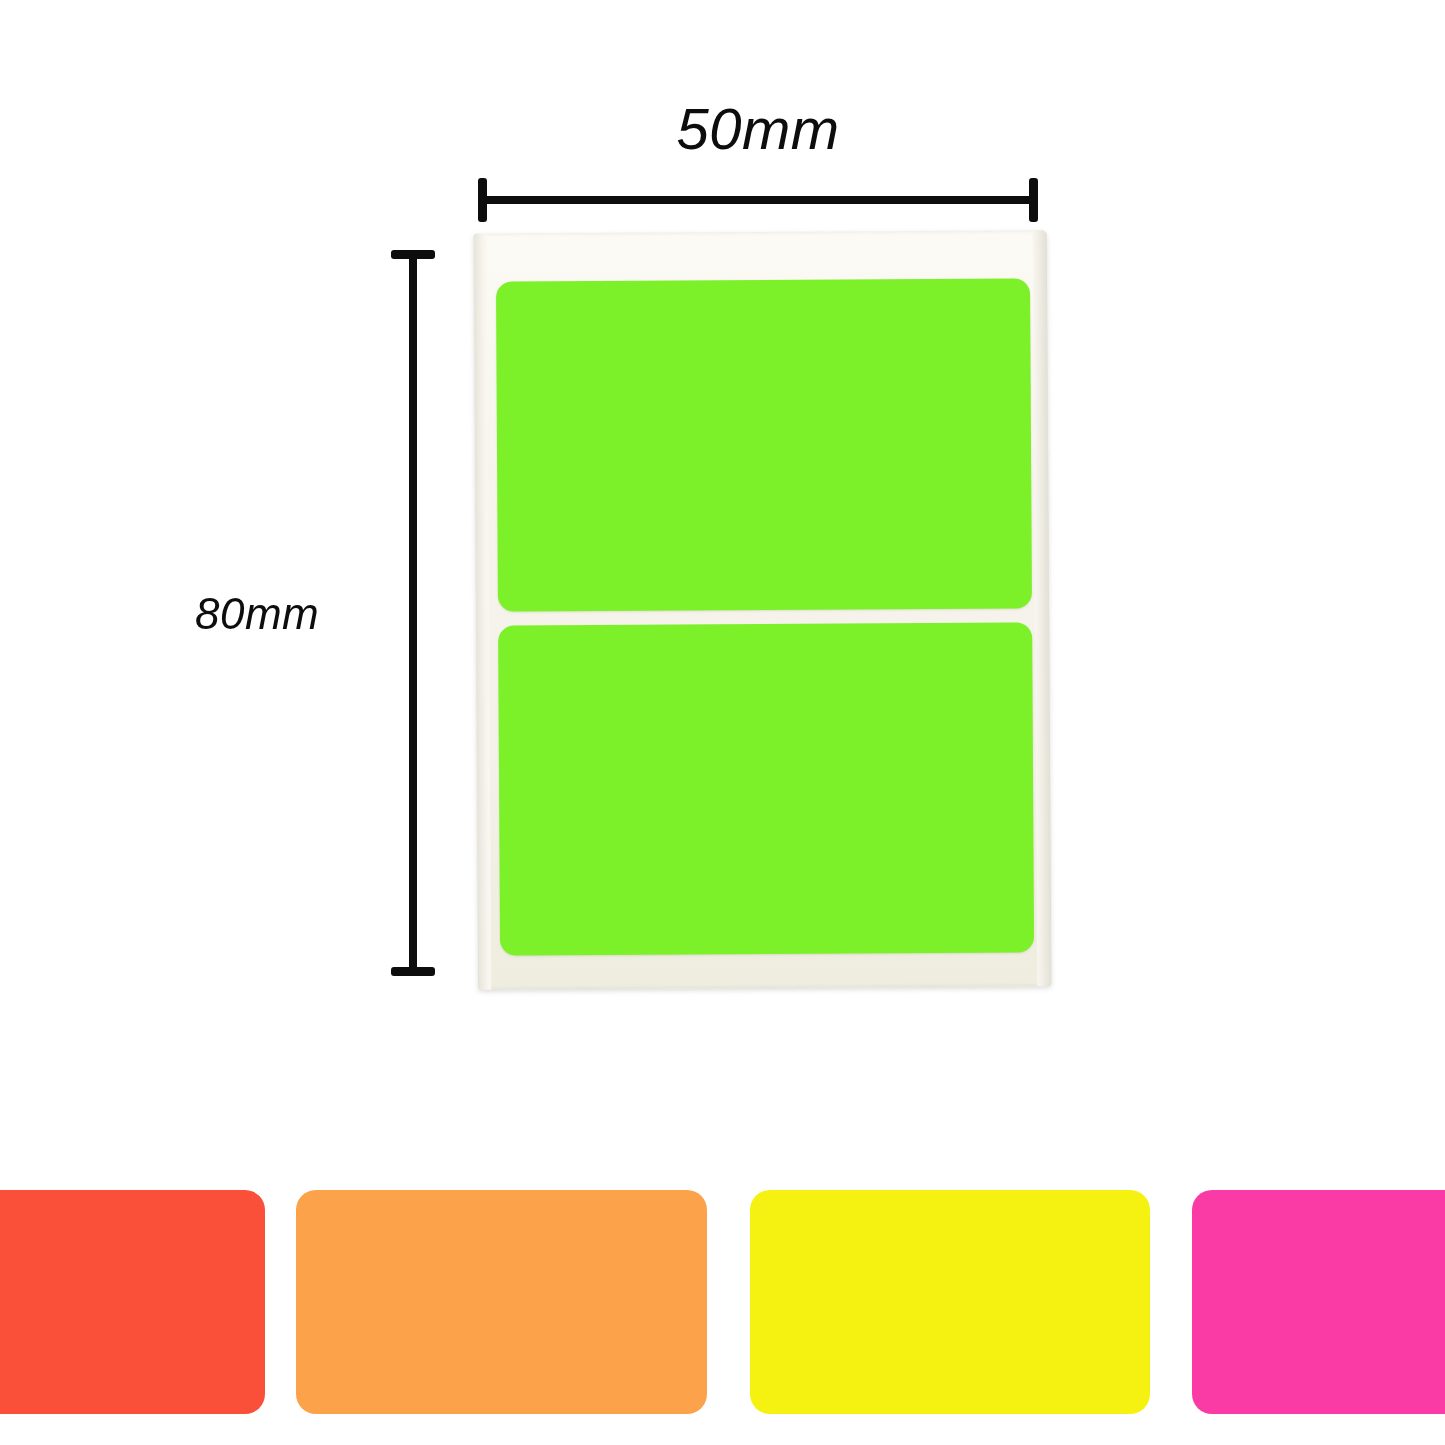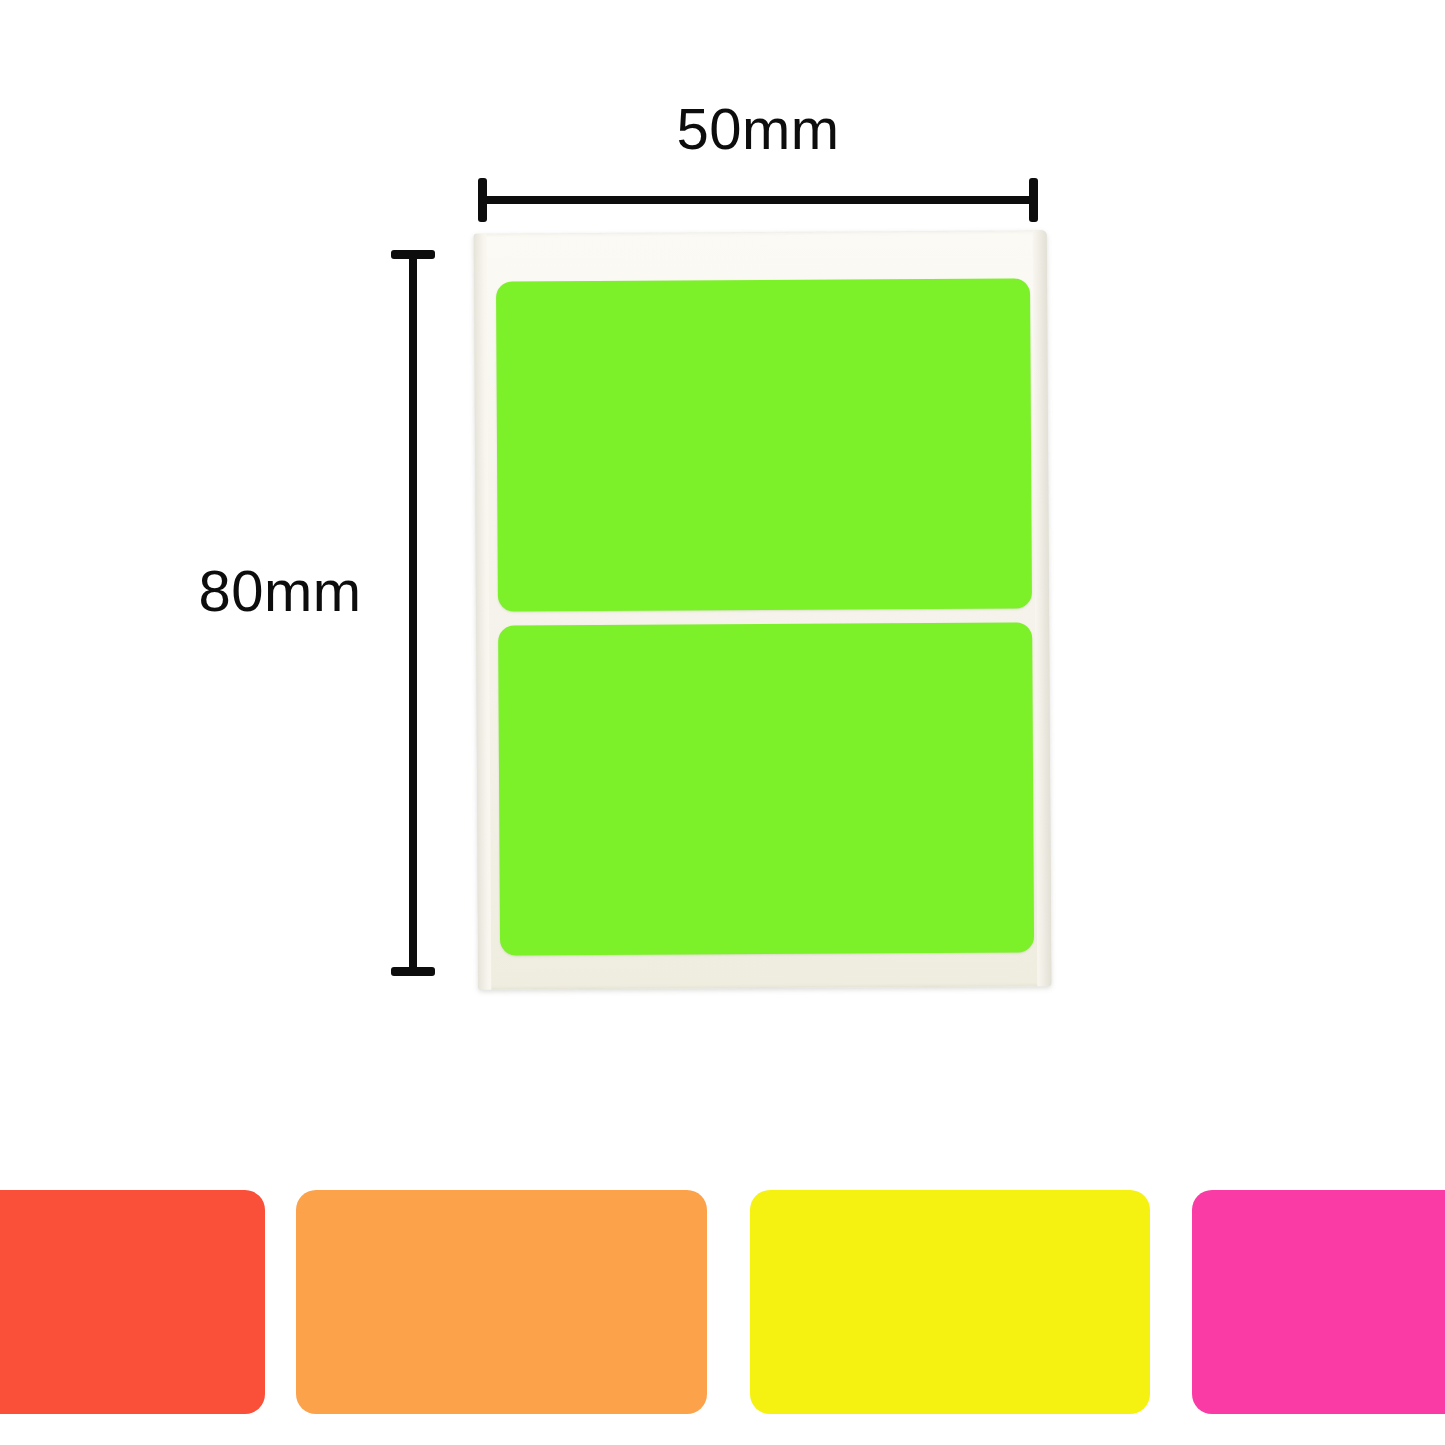--- a/index.html
+++ b/index.html
@@ -12,44 +12,45 @@
     width: 1445px;
     height: 1445px;
     font-family: "Liberation Sans", "DejaVu Sans", sans-serif;
     overflow: hidden;
   }
   #stage {
     position: relative;
     width: 1190px;
     height: 1445px;
     background: #ffffff;
+    font-style: italic;
   }
 
   
   .dim-label {
     position: absolute;
     color: #0d0d0d;
     font-weight: 400;
     letter-spacing: 0.5px;
     white-space: nowrap;
     line-height: 1;
   }
   #width-label {
     left: 478px;
     top: 100px;
     width: 560px;
     text-align: center;
     font-size: 58px;
   }
   #height-label {
     left: 195px;
-    top: 562px;
+    top: 592px;
     width: 170px;
-    text-align: center;
-    font-size: 58px;
+    text-align: left;
+    font-size: 44px;
   }
 
   
   #width-dim {
     position: absolute;
     left: 478px;
     top: 178px;
     width: 560px;
     height: 44px;
   }

